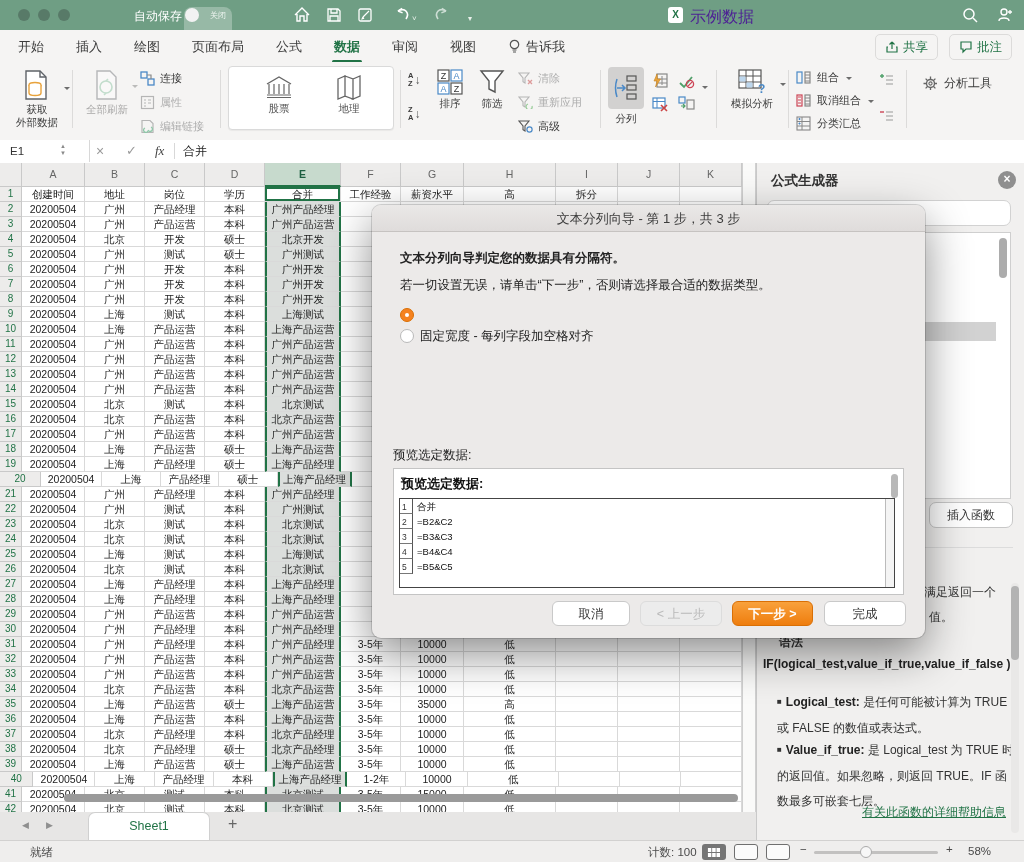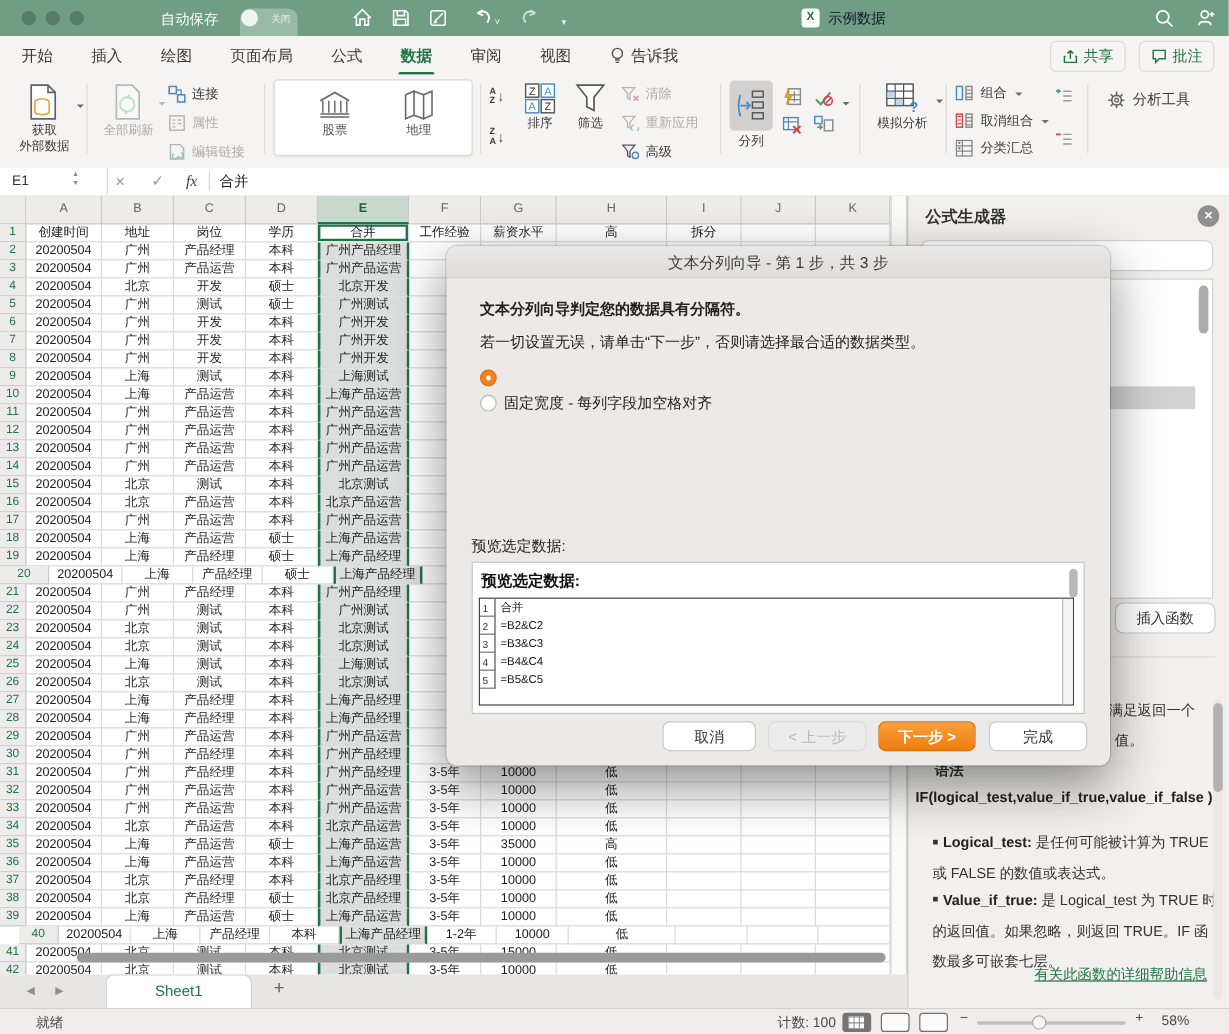--- a/index.html
+++ b/index.html
@@ -4,29 +4,29 @@
 <style>
   html,body{margin:0;padding:0;}
   body{width:1024px;height:862px;position:relative;overflow:hidden;
        font-family:"Liberation Sans","DejaVu Sans",sans-serif;background:#fff;
        -webkit-font-smoothing:antialiased;}
   .abs{position:absolute;}
   
   .titlebar{position:absolute;top:0;left:0;width:1024px;height:30px;background:#6F9E84;}
   .tl{position:absolute;top:9px;width:12px;height:12px;border-radius:50%;background:#587a68;}
   .ts-label{position:absolute;left:134px;top:8px;color:#fff;font-size:12px;}
-  .toggle{position:absolute;left:200px;top:7px;width:48px;height:32px;border-radius:8px;background:rgba(255,255,255,.28);}
+  .toggle{position:absolute;left:184px;top:7px;width:48px;height:32px;border-radius:8px;background:rgba(255,255,255,.28);}
   .toggle .knob{position:absolute;left:1px;top:1px;width:14px;height:14px;border-radius:50%;background:#f2f2f2;}
   .toggle .tg-txt{position:absolute;right:6px;top:3px;font-size:8px;color:#eef5f0;}
   .tbi{position:absolute;top:5px;width:20px;height:20px;color:#fff;}
   .tbi svg{width:20px;height:20px;}
   .tb-chev{position:absolute;top:14px;font-size:8px;color:#e8f0ea;}
   .doc-ic{position:absolute;left:668px;top:7px;width:15px;height:16px;background:#fff;border-radius:3px;
           color:#217346;font-size:10px;font-weight:bold;text-align:center;line-height:16px;}
-  .doc-title{position:absolute;left:690px;top:7px;color:#0f172a;font-size:12px;}
+  .doc-title{position:absolute;left:690px;top:7px;color:#4c1d95;font-size:16px;}
   
   .tabbar{position:absolute;top:30px;left:0;width:1024px;height:32px;background:#F5F4F3;}
   .tabs{position:absolute;left:16px;top:0;height:32px;display:flex;gap:28px;align-items:center;}
   .rtab{font-size:13px;color:#3b3b3b;padding:6px 2px 5px;position:relative;white-space:nowrap;display:flex;align-items:center;gap:5px;}
   .rtab.active{color:#217346;font-weight:bold;}
   .rtab.active::after{content:"";position:absolute;left:0;right:0;bottom:-2px;height:3px;background:#217346;border-radius:2px;}
   .tab-side{position:absolute;top:4px;height:24px;display:flex;align-items:center;gap:4px;
             border:1px solid #DCDBDA;border-radius:5px;padding:0 9px;color:#217346;font-size:12.5px;background:transparent;}
   .tab-side svg{width:14px;height:14px;}
   
@@ -1015,21 +1015,21 @@
         <div class="gc" style="width: 60px;">硕士</div>
         <div class="gc sel-e" style="width: 76px;">上海产品运营</div>
         <div class="gc" style="width: 60px;">3-5年</div>
         <div class="gc" style="width: 63px;">10000</div>
         <div class="gc" style="width: 92px;">低</div>
         <div class="gc" style="width: 62px;"></div>
         <div class="gc" style="width: 62px;"></div>
         <div class="gc" style="width: 62px;"></div>
       </div>
       <div class="grow">
-        <div class="rn" style="width: 34px; margin-left: 16px;">40</div>
+        <div class="rn" style="width: 34px;">40</div>
         <div class="gc" style="width: 63px;">20200504</div>
         <div class="gc" style="width: 60px;">上海</div>
         <div class="gc" style="width: 60px;">产品经理</div>
         <div class="gc" style="width: 60px;">本科</div>
         <div class="gc sel-e" style="width: 76px;">上海产品经理</div>
         <div class="gc" style="width: 60px;">1-2年</div>
         <div class="gc" style="width: 63px;">10000</div>
         <div class="gc" style="width: 92px;">低</div>
         <div class="gc" style="width: 62px;"></div>
         <div class="gc" style="width: 62px;"></div>

